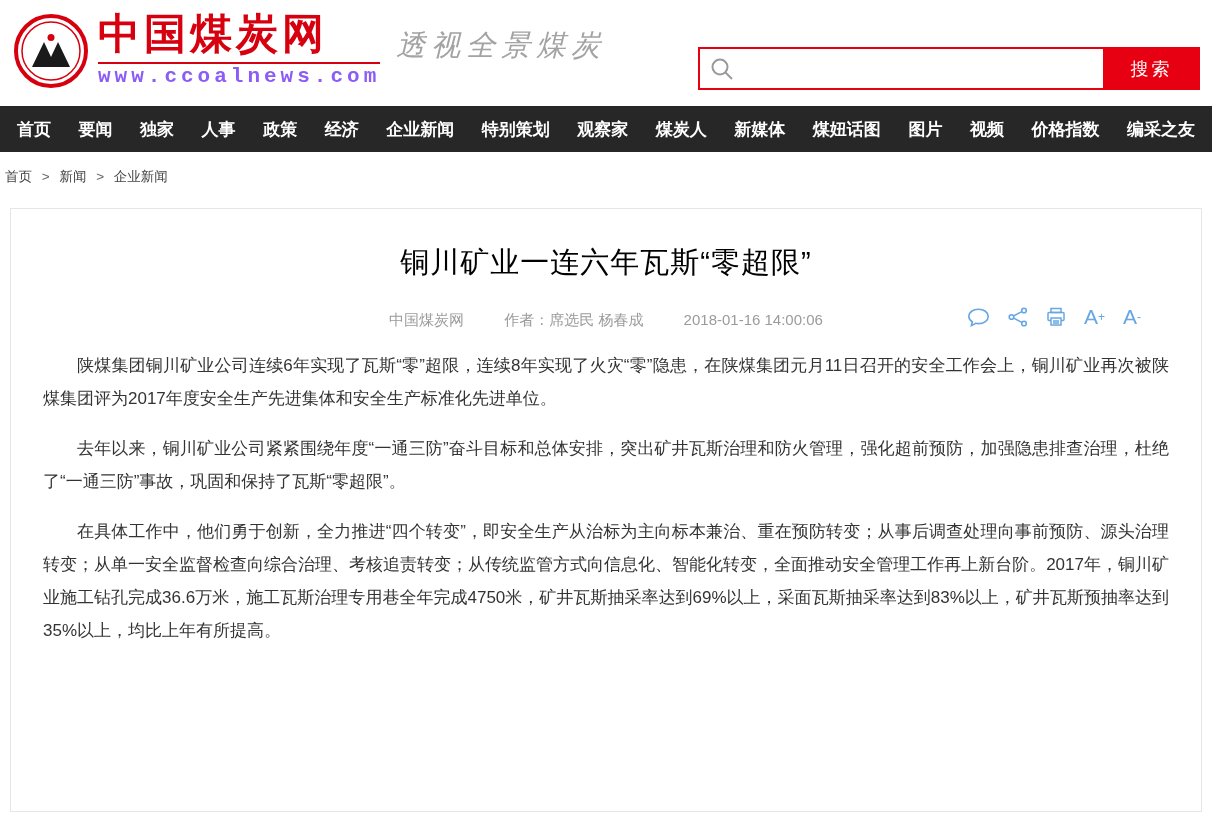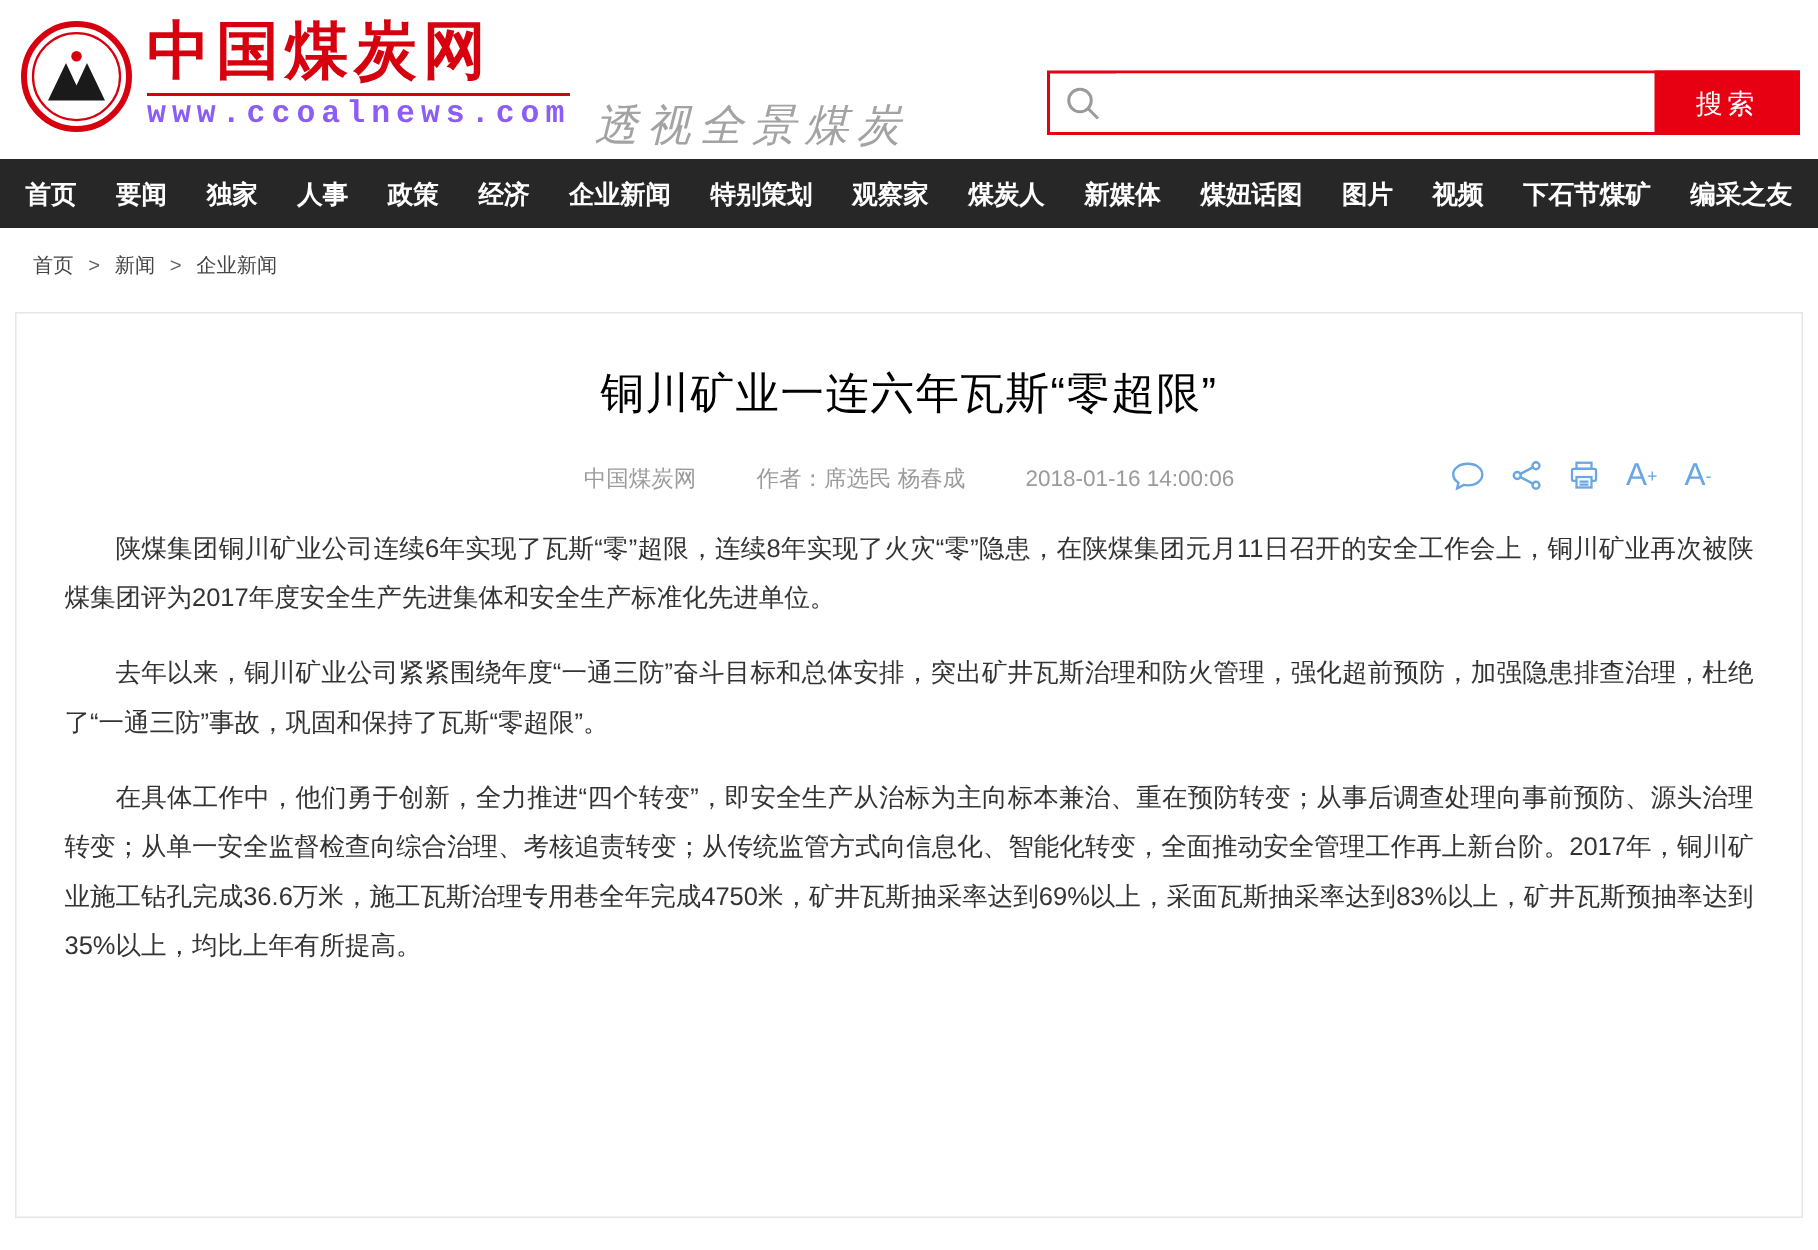--- a/index.html
+++ b/index.html
@@ -6,32 +6,32 @@
   html,body { width: 1212px; background:#fff; font-family:"Liberation Sans", sans-serif; }
 
   
   .header { position:relative; height:106px; background:#fff; }
   .logo-wrap { position:absolute; left:12px; top:8px; display:flex; align-items:flex-start; }
   .logo-badge { margin-top:4px; }
   .logo-text { margin-left:8px; display:flex; flex-direction:column; }
   .site-name { color:#d6000f; font-size:42px; font-weight:bold; letter-spacing:4px; line-height:52px; font-family:"DejaVu Serif", serif; }
   .site-rule { height:2px; background:#d6000f; margin:2px 0 1px; }
   .site-url { color:#8b5cf6; font-size:21px; font-weight:bold; letter-spacing:4px; font-family:"Liberation Mono", monospace; }
-  .tagline { margin-left:16px; margin-top:56px; color:#a3a3a3; font-size:29px; font-style:italic; font-family:"DejaVu Serif", serif; letter-spacing:6px; }
+  .tagline { margin-left:16px; margin-top:18px; color:#a3a3a3; font-size:29px; font-style:italic; font-family:"DejaVu Serif", serif; letter-spacing:6px; }
   .search { position:absolute; right:12px; top:47px; width:502px; height:43px; border:2px solid #e60012; display:flex; align-items:stretch; background:#fff; }
   .search-icon-box { width:44px; display:flex; align-items:center; justify-content:center; }
   .search-input { flex:1; border:0; outline:none; font-size:16px; color:#333; }
   .search-btn { width:97px; margin:-2px -2px -2px 0; border:0; background:#e60012; color:#fff; font-size:18px; letter-spacing:3px; cursor:pointer; }
 
   
   .nav { background:#272727; height:46px; display:flex; justify-content:space-between; align-items:center; padding:0 17px; }
   .nav-item { color:#fff; font-size:17px; font-weight:bold; cursor:pointer; white-space:nowrap; }
 
   
-  .breadcrumb { padding:16px 22px 13px; font-size:13.5px; color:#454545; }
+  .breadcrumb { padding:16px 5px 13px; font-size:13.5px; color:#454545; }
   .crumb { cursor:pointer; }
   .crumb-sep { margin:0 6px; color:#666; }
 
   
   .panel { margin:9px 10px 0; border:1px solid #e6e6e6; background:#fff; padding:22px 32px 16px; min-height:604px; display:flex; flex-direction:column; }
   .article-title { text-align:center; font-size:29px; font-weight:400; color:#000000; margin:12px 0 24px; letter-spacing:1px; }
   .meta { position:relative; text-align:center; font-size:15px; color:#9b9b9b; height:30px; line-height:26px; }
   .meta span.m { margin:0 18px; }
   .meta-tools { position:absolute; right:28px; top:0; display:flex; gap:18px; align-items:center; color:#68a7e1; }
   .tool { cursor:pointer; display:flex; align-items:center; color:#68a7e1; }
@@ -85,21 +85,21 @@
   <span class="nav-item">政策</span>
   <span class="nav-item">经济</span>
   <span class="nav-item">企业新闻</span>
   <span class="nav-item">特别策划</span>
   <span class="nav-item">观察家</span>
   <span class="nav-item">煤炭人</span>
   <span class="nav-item">新媒体</span>
   <span class="nav-item">煤妞话图</span>
   <span class="nav-item">图片</span>
   <span class="nav-item">视频</span>
-  <span class="nav-item">下石节煤矿</span>
+  <span class="nav-item">价格指数</span>
   <span class="nav-item">编采之友</span>
 </div>
 
 <div class="breadcrumb">
   <span class="crumb">首页</span>
   <span class="crumb-sep">&gt;</span>
   <span class="crumb">新闻</span>
   <span class="crumb-sep">&gt;</span>
   <span class="crumb">企业新闻</span>
 </div>

